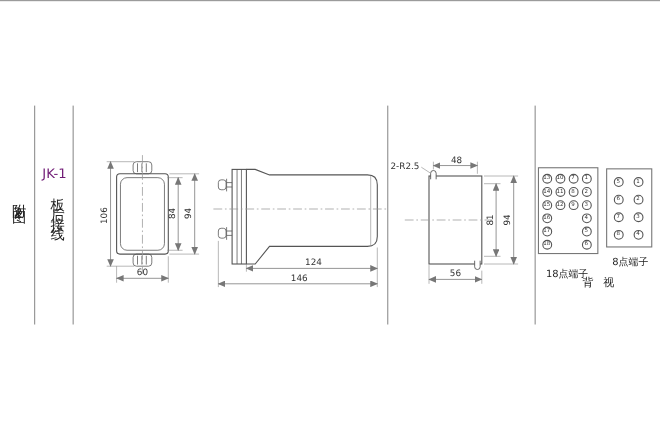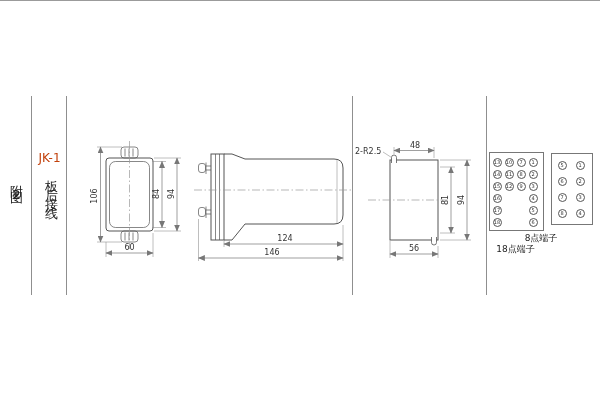--- a/index.html
+++ b/index.html
@@ -2,21 +2,21 @@
 <html><head>
 <meta charset="utf-8">
 <style>
   html,body{margin:0;padding:0;background:#fff;}
   #page{position:relative;width:600px;height:400px;background:#fff;overflow:hidden;
         font-family:"DejaVu Sans","Liberation Sans",sans-serif;color:#222;}
   .hline{position:absolute;height:1px;background:#9b9b9b;}
   .vline{position:absolute;width:1px;background:#8f8f8f;}
   .vtext{position:absolute;writing-mode:vertical-lr;text-orientation:upright;
          color:#222;white-space:nowrap;}
-  .htext{position:absolute;color:#c2410c;}
+  .htext{position:absolute;color:#701a75;}
   .tbox{position:absolute;border:1px solid #777;background:#fff;}
   .tc{position:absolute;width:9px;height:9px;border:1px solid #555;border-radius:50%;
       font-size:5px;line-height:7px;text-align:center;color:#333;box-sizing:border-box;}
   .tlabel{position:absolute;font-size:9px;text-align:center;color:#222;}
   svg{position:absolute;overflow:visible;}
   svg text{font-family:"DejaVu Sans","Liberation Sans",sans-serif;font-size:8px;fill:#333;}
   .outline{fill:none;stroke:#555;stroke-width:1;}
   .thin{fill:none;stroke:#555;stroke-width:0.7;}
   .dim{fill:none;stroke:#777;stroke-width:0.7;}
   .ext{fill:none;stroke:#888;stroke-width:0.55;}
@@ -147,15 +147,16 @@
     <div class="tc" style="left:23.5px;top:6.5px">1</div>
     <div class="tc" style="left:5.5px;top:22.5px">6</div>
     <div class="tc" style="left:23.5px;top:22.5px">2</div>
     <div class="tc" style="left:5.5px;top:38.5px">7</div>
     <div class="tc" style="left:23.5px;top:38.5px">3</div>
     <div class="tc" style="left:5.5px;top:54.5px">8</div>
     <div class="tc" style="left:23.5px;top:54.5px">4</div>
   </div>
 
   <div class="tlabel" style="left:479px;top:243px;width:73px">18点端子</div>
-  <div class="tlabel" style="left:513px;top:232px;width:56px">8点端子</div>
+  <div class="tlabel" style="left:545px;top:232px;width:56px">8点端子</div>
+  <div class="tlabel" style="left:506px;top:250px;width:76px;font-size:10px;letter-spacing:9px;padding-left:9px;box-sizing:border-box">背视</div>
 
 </div>
 
 </body></html>

